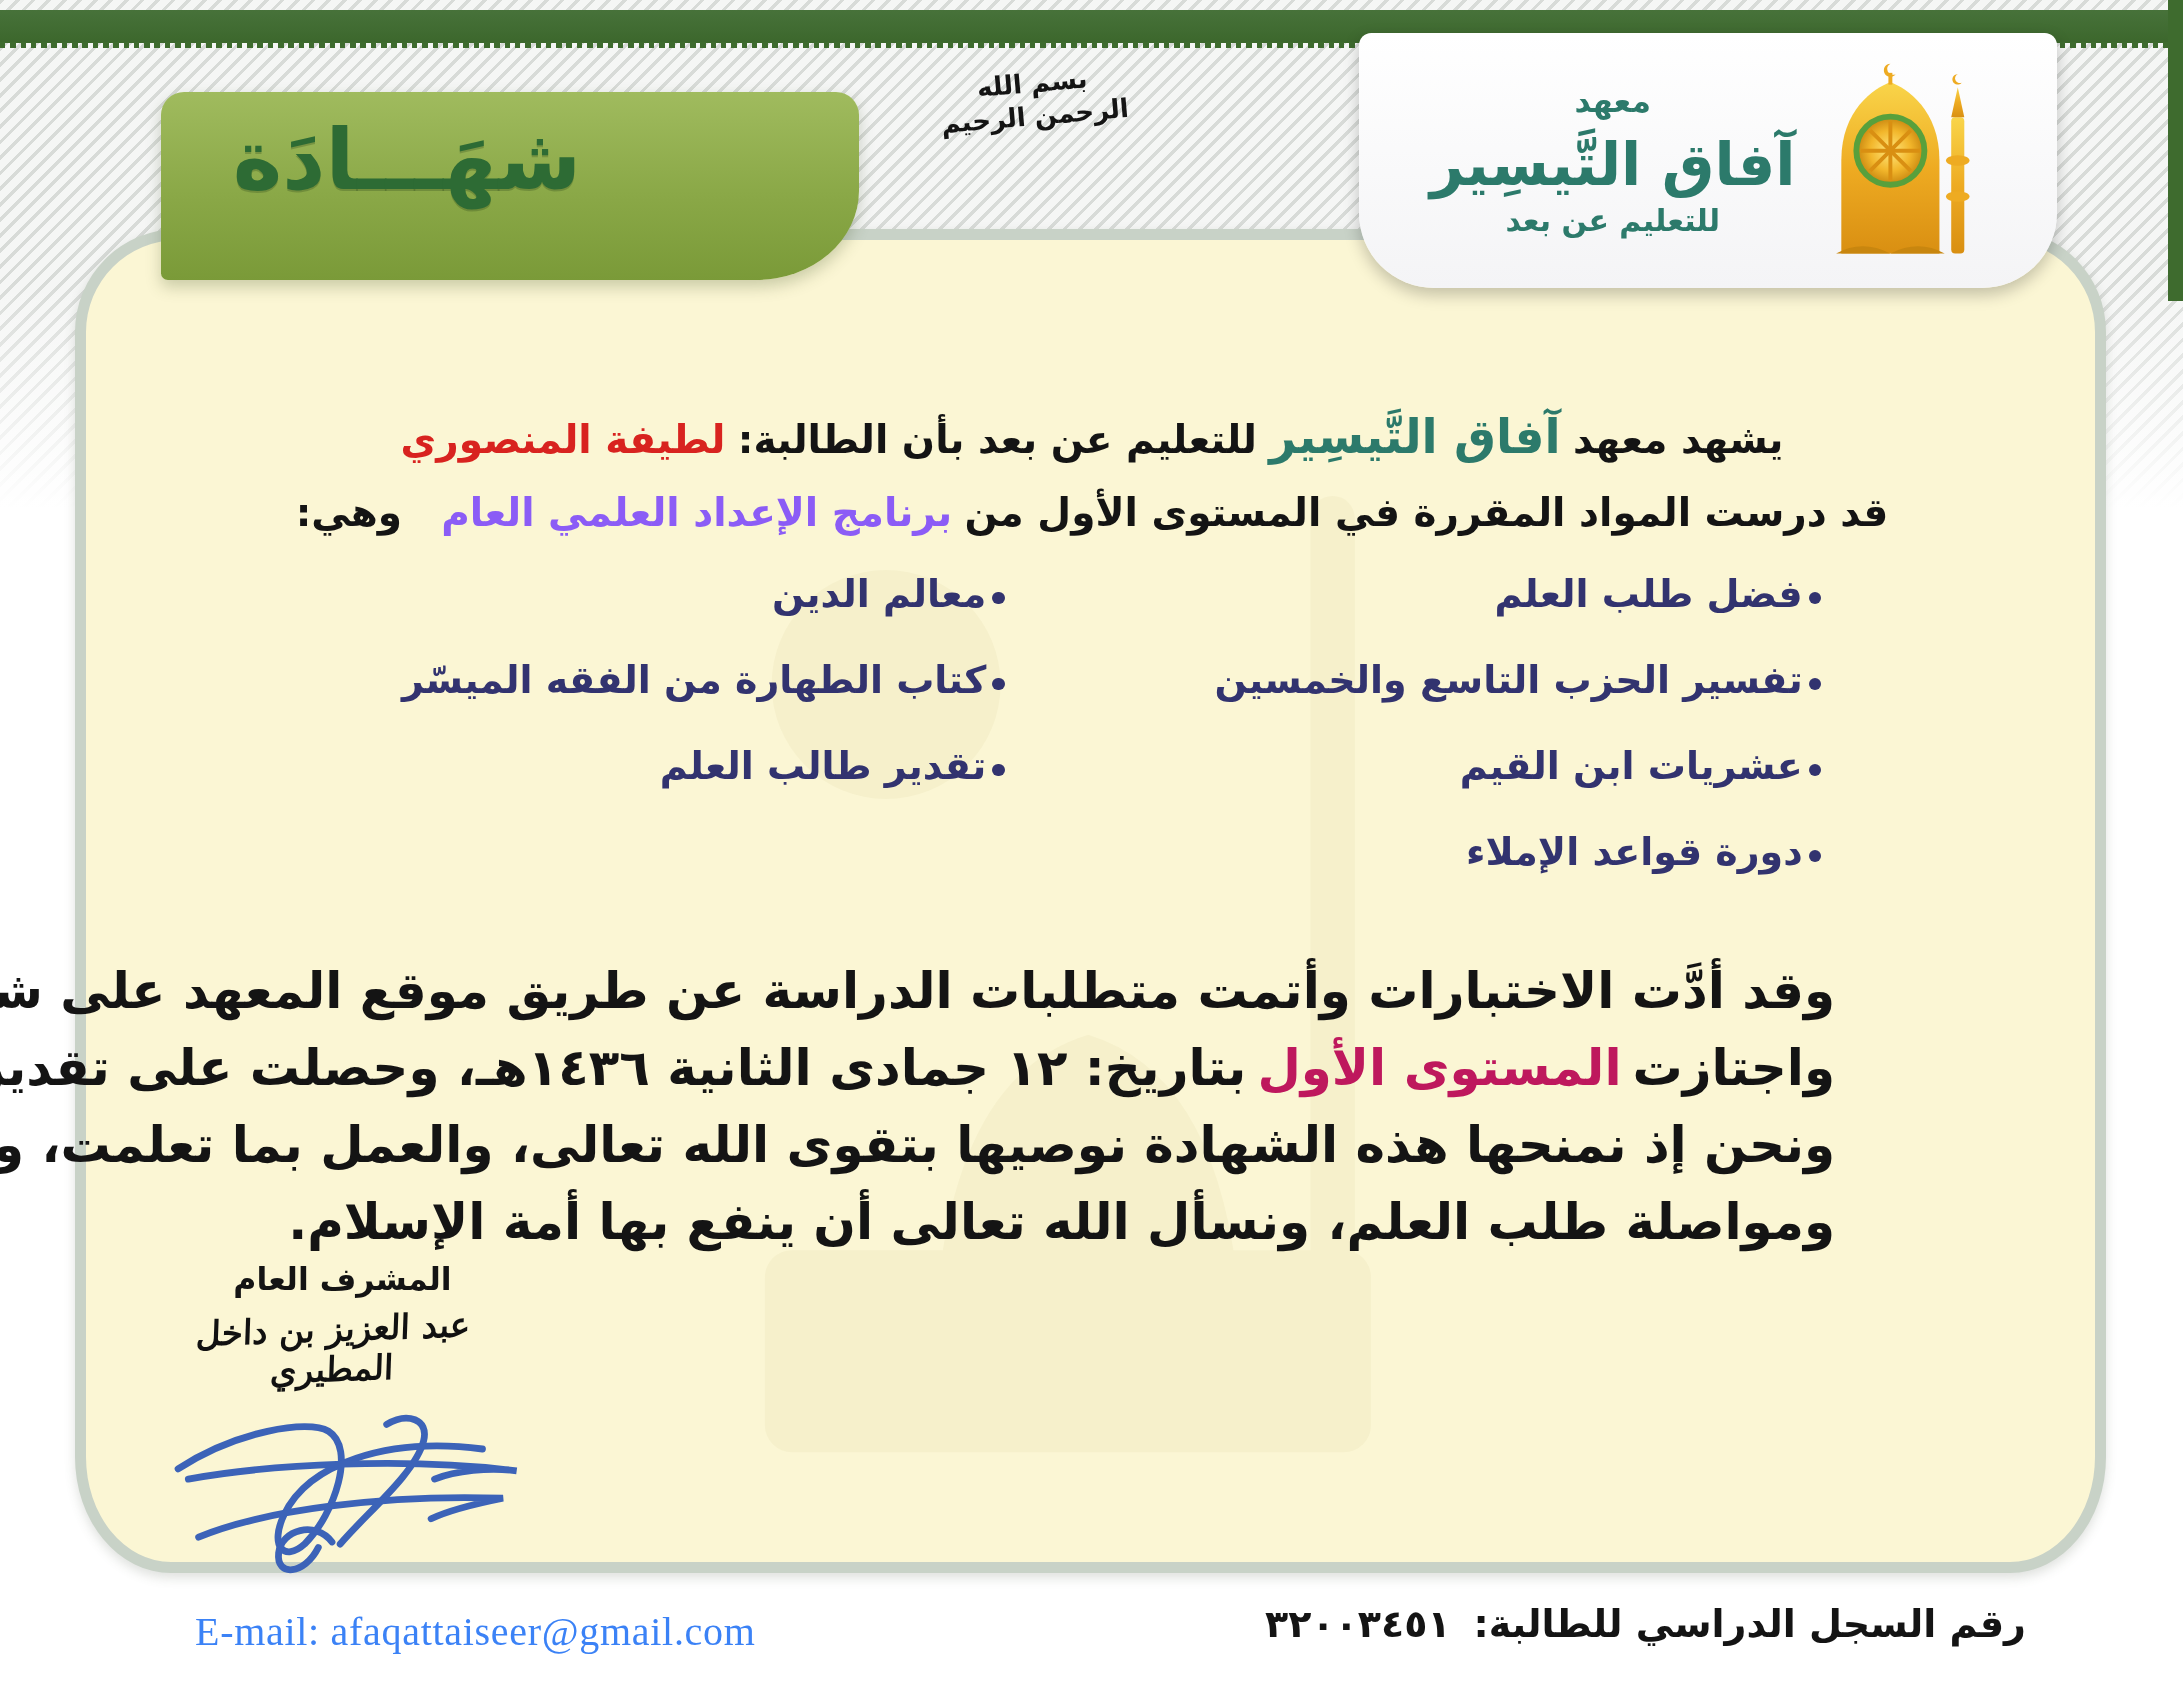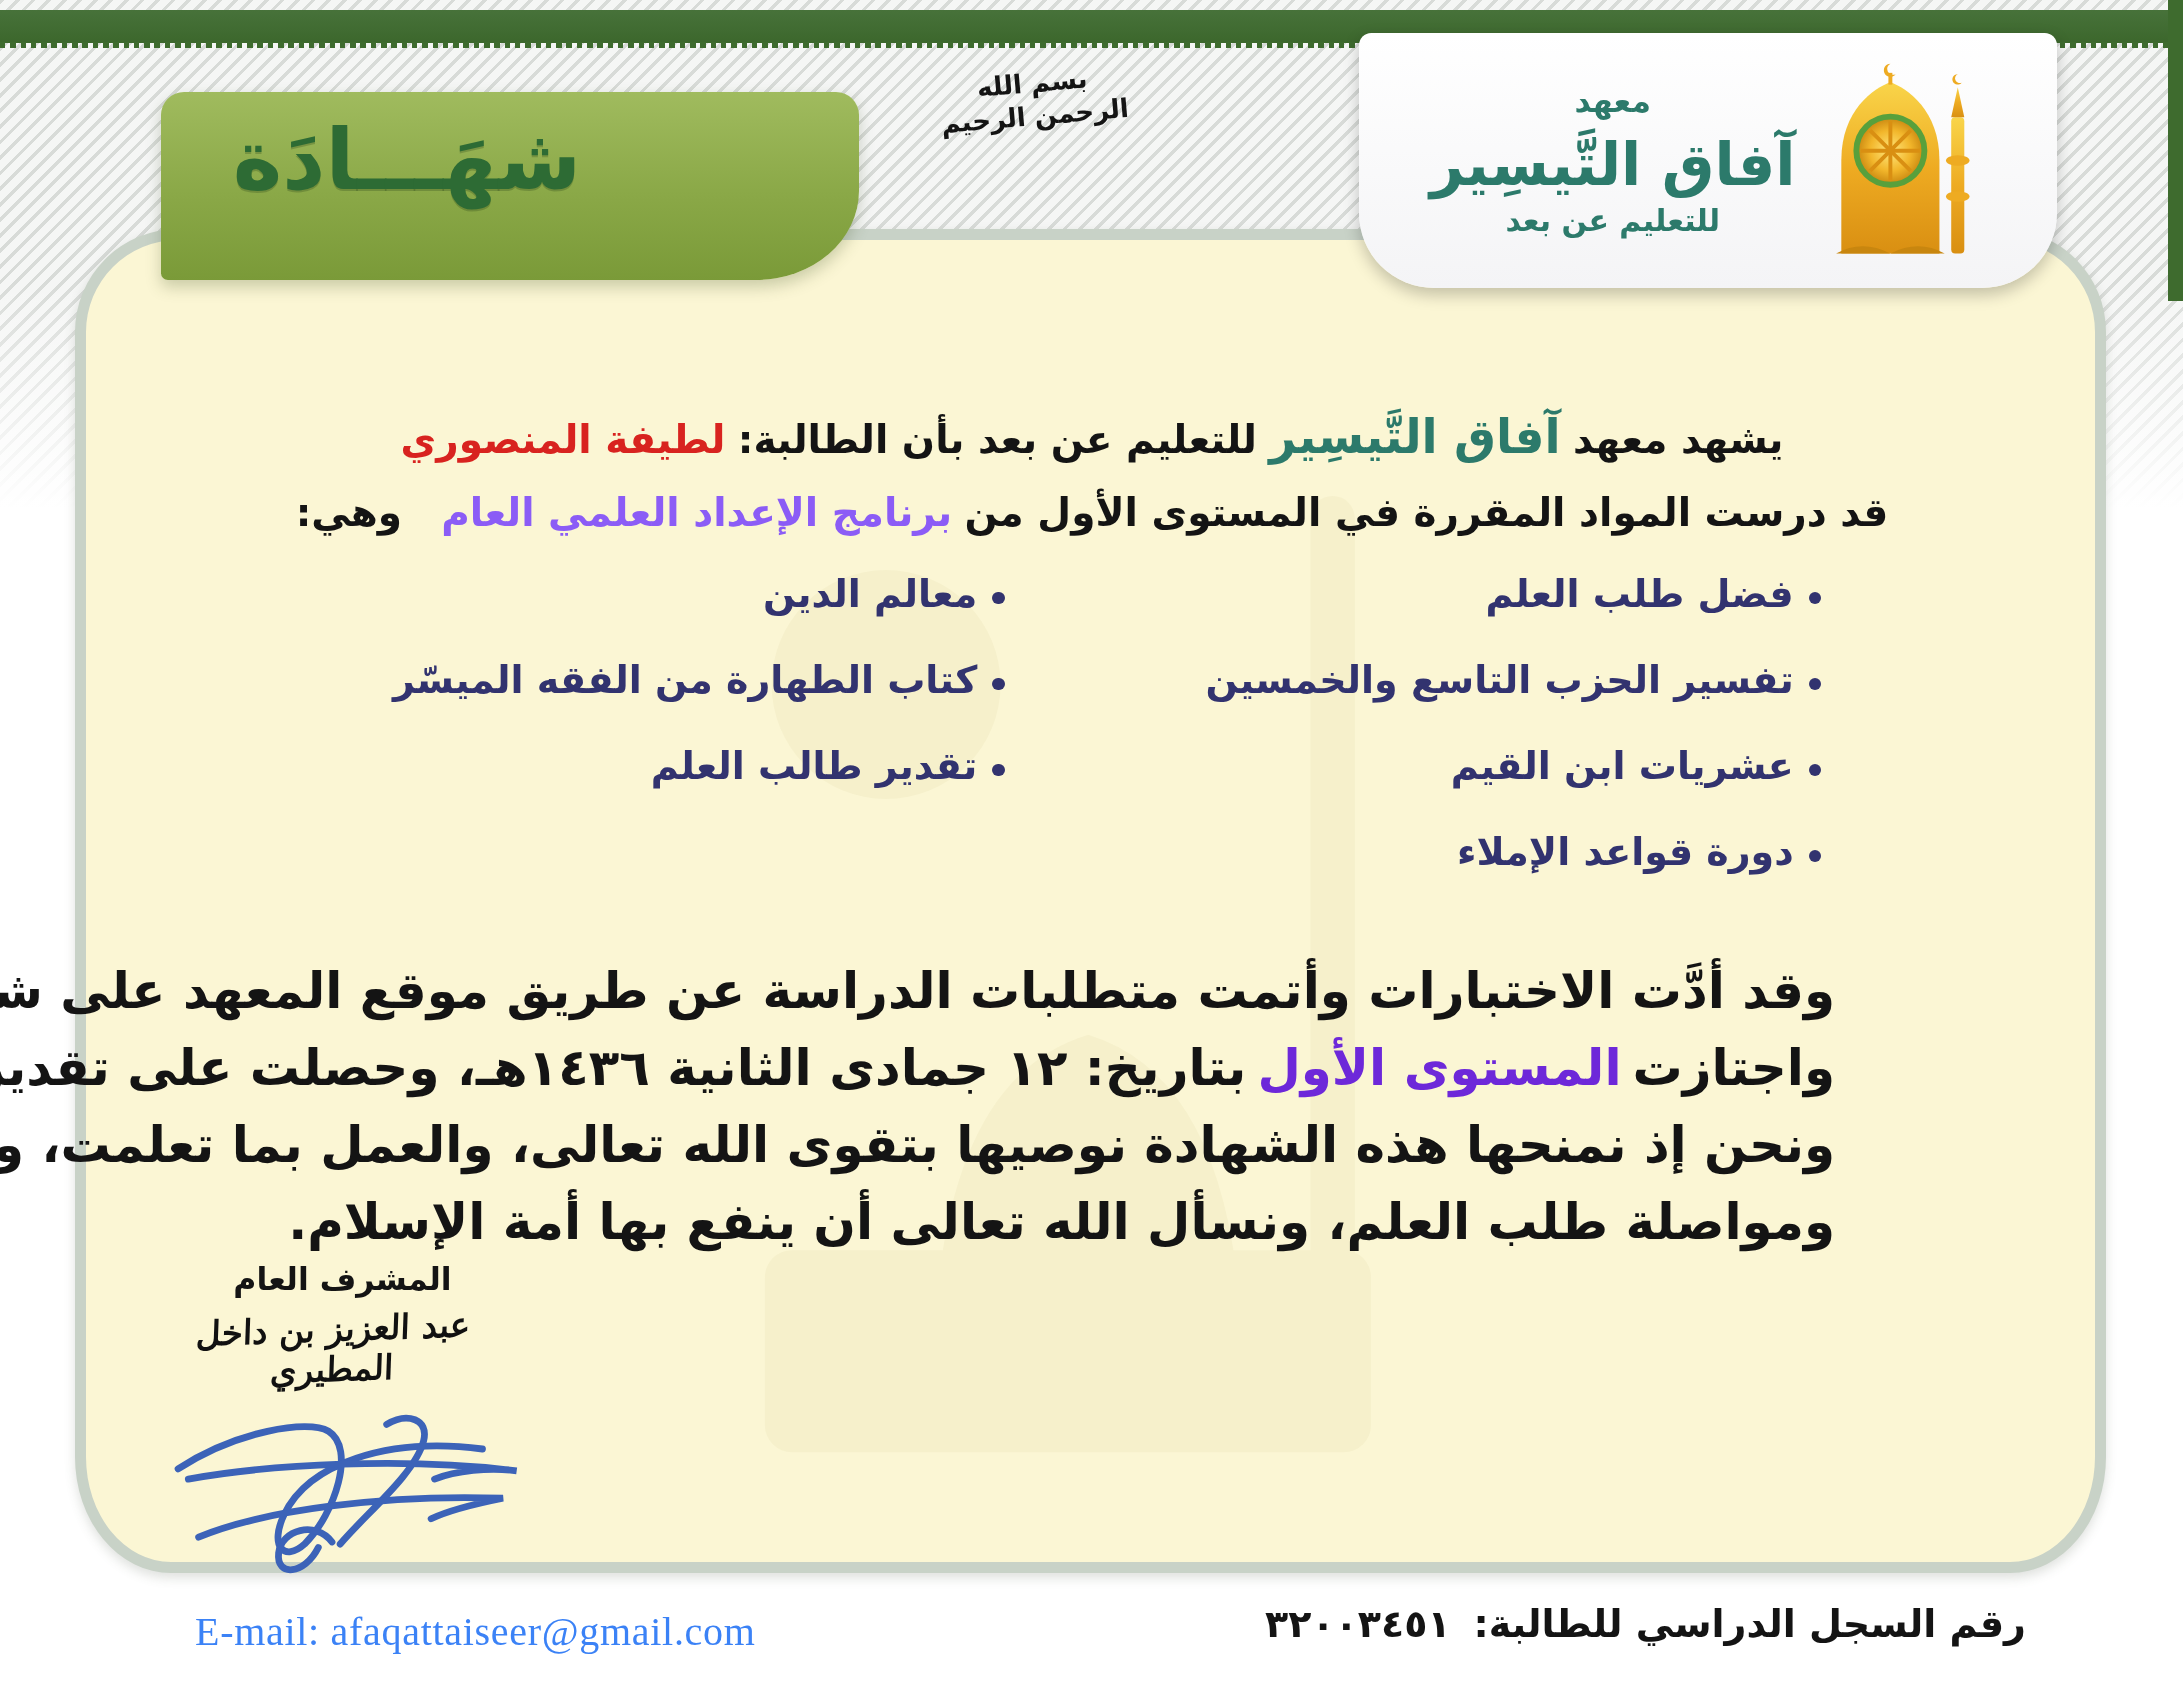--- a/index.html
+++ b/index.html
@@ -89,36 +89,36 @@
   .intro-2{top:490px;font-size:39px;}
   .wordmark-inline{color:#2c7a6b;font-size:47px;font-weight:bold;}
   .student-name{color:#d8231f;}
   .program-name{color:#8b5cf6;margin-left:27px;}
   .subjects{
     position:absolute;left:363px;top:572px;width:1458px;
     display:grid;direction:rtl;grid-template-columns:56% 44%;
     row-gap:34px;
   }
   .subject{
-    display:flex;direction:rtl;align-items:baseline;gap:15px;
+    display:flex;direction:rtl;align-items:baseline;gap:6px;
     color:#32336f;font-weight:bold;font-size:38px;white-space:nowrap;
     height:52px;
   }
   .bullet{
     width:12.3px;height:12.3px;border-radius:50%;background:#32336f;
     align-self:center;flex:0 0 auto;
   }
   .paragraph{
     position:absolute;left:349px;top:953px;width:1486px;
     direction:rtl;
     font-size:50px;font-weight:bold;color:#141414;
     line-height:77px;
   }
   .paragraph .pline{display:flex;direction:rtl;gap:11px;align-items:baseline;white-space:nowrap;}
-  .level-name{color:#6d28d9;}
+  .level-name{color:#be185d;}
   .grade-value{color:#17a344;}
   
   .supervisor-title{
     position:absolute;left:226px;top:1261px;width:233px;
     text-align:center;font-size:31.5px;font-weight:bold;color:#141414;direction:rtl;
   }
   .supervisor-name{
     position:absolute;left:134px;top:1309px;width:397px;
     text-align:center;direction:rtl;
     font-family:"DejaVu Serif", serif;

